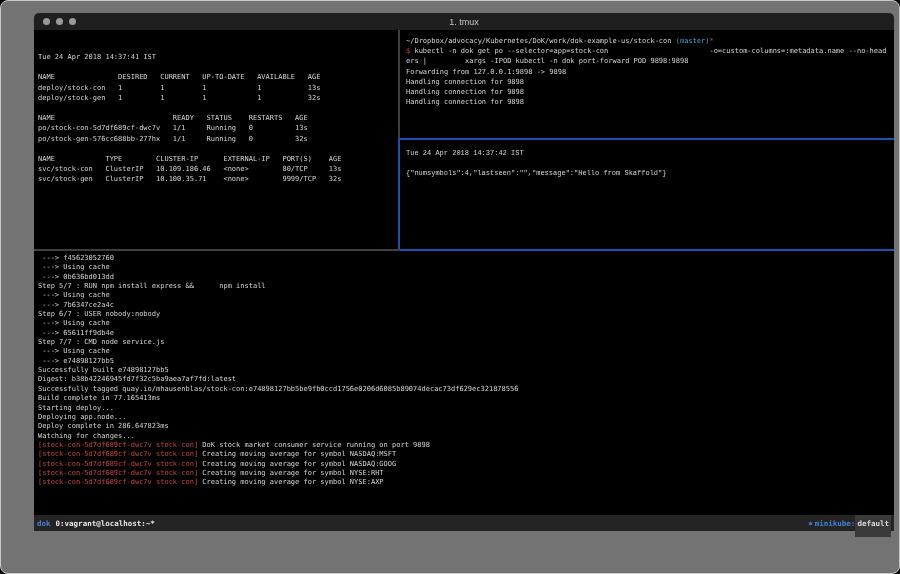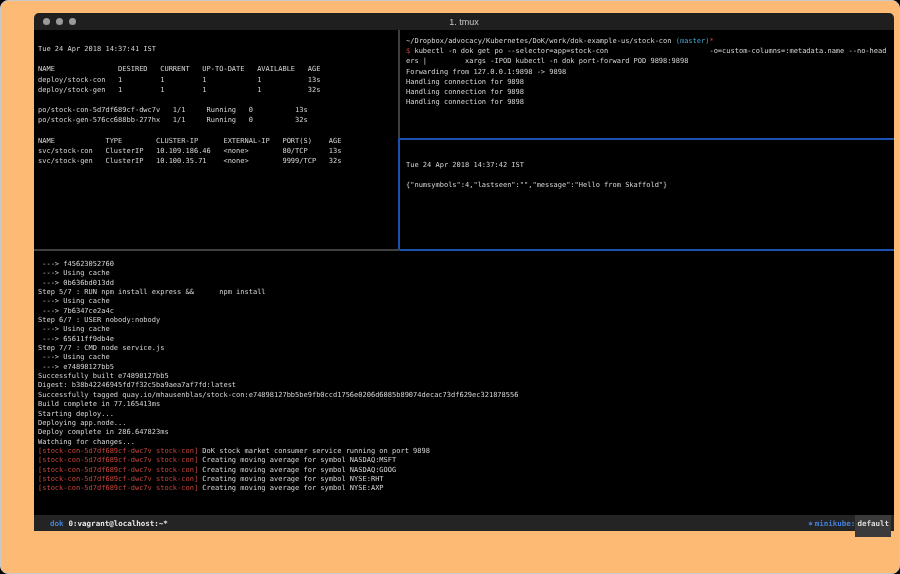--- a/index.html
+++ b/index.html
@@ -1,55 +1,55 @@
 <!DOCTYPE html>
 <html style="--fg: #d6d6d6; --red: #c6453c; --cyan: #3fa7cf; --border-blue: #1b52b0; --status-blue: #4480d8;"><head>
 <meta charset="utf-8">
 <style>
   html,body{margin:0;padding:0;background:#000;}
   .screen{
-    position:relative;width:898px;height:572px;background:#fdba74;
+    position:relative;width:898px;height:572px;background:#737373;
     border:1px solid #c9c9c9;border-radius:8px;overflow:hidden;
     font-family:"DejaVu Sans Mono", monospace;
   }
   .window{position:absolute;left:33px;top:12px;width:860px;height:518px;}
   .titlebar{
     position:relative;height:17px;background:#1f1f1f;
     border-radius:5px 5px 0 0;display:flex;align-items:center;
   }
   .lights{display:flex;gap:6px;padding-left:9px;}
   .light{width:7px;height:7px;border-radius:50%;background:#9a9a9a;}
   .title{
     position:absolute;left:0;right:0;text-align:center;
     font-family:"Liberation Sans", sans-serif;font-size:9px;color:#c8c8c8;
   }
   .content{position:relative;height:485px;background:#000;overflow:hidden;}
   .pane{position:absolute;overflow:hidden;}
-  .pane-top-left{left:0;top:8px;width:364px;height:219px;padding:6px 0 0 4px;}
+  .pane-top-left{left:0;top:16px;width:364px;height:219px;padding:6px 0 0 4px;}
   .pane-top-right{left:367px;top:0;right:0;height:107px;padding:6px 0 0 5px;}
-  .pane-watch{left:367px;top:110px;right:0;height:109px;padding:20px 0 0 5px;}
-  .pane-build{left:0;top:221px;right:0;bottom:0;padding:9px 0 0 4px;}
+  .pane-watch{left:367px;top:110px;right:0;height:109px;padding:8px 0 0 5px;font-family:Liberation Mono, monospace;}
+  .pane-build{left:0;top:221px;right:0;bottom:0;padding:3px 0 0 4px;}
   .tline{white-space:pre;font-size:7px;line-height:10.2px;color:var(--fg);}
   .pane-build .tline{line-height:9.35px;}
   .c-fg{color:var(--fg);}
   .c-red{color:var(--red);}
   .c-cyan{color:var(--cyan);}
   .divider{position:absolute;}
   .d-gray{background:#3f3f3f;}
   .d-blue{background:var(--border-blue);}
   .vdiv-top{left:364px;top:0;width:2px;height:108px;}
   .vdiv-bottom{left:364px;top:108px;width:2px;height:113px;}
   .hdiv-right-mid{left:366px;top:108px;right:0;height:2px;}
   .hdiv-left{left:0;top:219px;width:366px;height:2px;}
   .hdiv-right{left:366px;top:219px;right:0;height:2px;}
   .statusbar{
     height:16px;background:#242424;display:flex;align-items:center;
     justify-content:space-between;font-size:7.5px;font-weight:bold;
   }
-  .sb-left{display:flex;align-items:flex-end;padding-left:16px;}
+  .sb-left{display:flex;align-items:flex-end;padding-left:3px;}
   .sb-session{color:var(--status-blue);padding-right:5px;}
   .sb-window{color:#e8e8e8;}
   .sb-right{display:flex;align-items:center;padding-right:3px;}
   .sb-helm{color:var(--status-blue);padding-right:2px;}
   .sb-context{color:var(--status-blue);}
   .sb-namespace{color:#dcdcdc;background:#3a3a3a;padding:9px 2px;}
 </style>
 </head>
 <body>
 
@@ -66,20 +66,21 @@
     </div>
 
     <div class="content">
       <div class="pane pane-top-left">
           <div class="tline"><span class="c-fg">Tue 24 Apr 2018 14:37:41 IST</span></div>
           <div class="tline">&nbsp;</div>
           <div class="tline"><span class="c-fg">NAME               DESIRED   CURRENT   UP-TO-DATE   AVAILABLE   AGE</span></div>
           <div class="tline"><span class="c-fg">deploy/stock-con   1         1         1            1           13s</span></div>
           <div class="tline"><span class="c-fg">deploy/stock-gen   1         1         1            1           32s</span></div>
           <div class="tline">&nbsp;</div>
+          <div class="tline"><span class="c-fg">NAME                            READY   STATUS    RESTARTS   AGE</span></div>
           <div class="tline"><span class="c-fg">po/stock-con-5d7df689cf-dwc7v   1/1     Running   0          13s</span></div>
           <div class="tline"><span class="c-fg">po/stock-gen-576cc688bb-277hx   1/1     Running   0          32s</span></div>
           <div class="tline">&nbsp;</div>
           <div class="tline"><span class="c-fg">NAME            TYPE        CLUSTER-IP      EXTERNAL-IP   PORT(S)    AGE</span></div>
           <div class="tline"><span class="c-fg">svc/stock-con   ClusterIP   10.109.186.46   &lt;none&gt;        80/TCP     13s</span></div>
           <div class="tline"><span class="c-fg">svc/stock-gen   ClusterIP   10.100.35.71    &lt;none&gt;        9999/TCP   32s</span></div>
         </div>
       <div class="pane pane-top-right">
           <div class="tline"><span class="c-fg">~/Dropbox/advocacy/Kubernetes/DoK/work/dok-example-us/stock-con </span><span class="c-cyan">(master)</span><span class="c-red">*</span></div>
           <div class="tline"><span class="c-red">$ </span><span class="c-fg">kubectl -n dok get po --selector=app=stock-con                        -o=custom-columns=:metadata.name --no-head</span></div>

